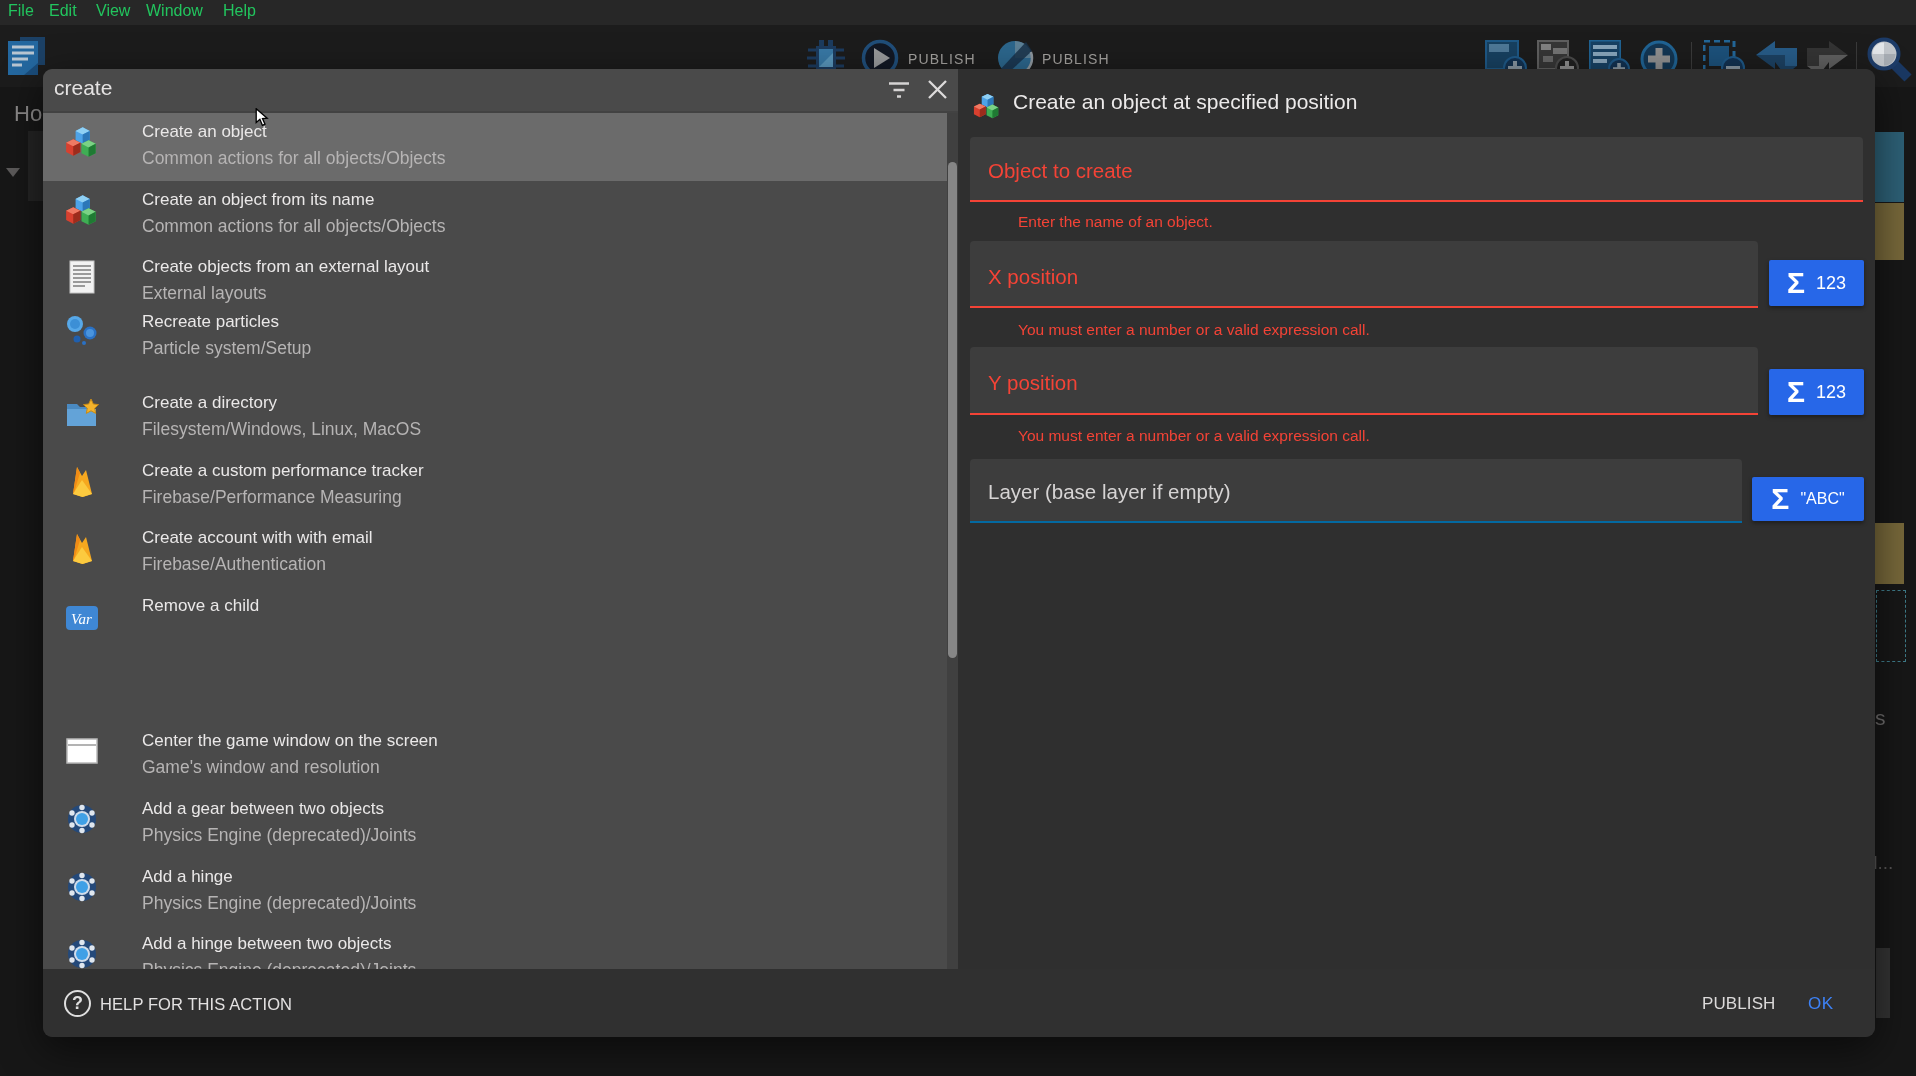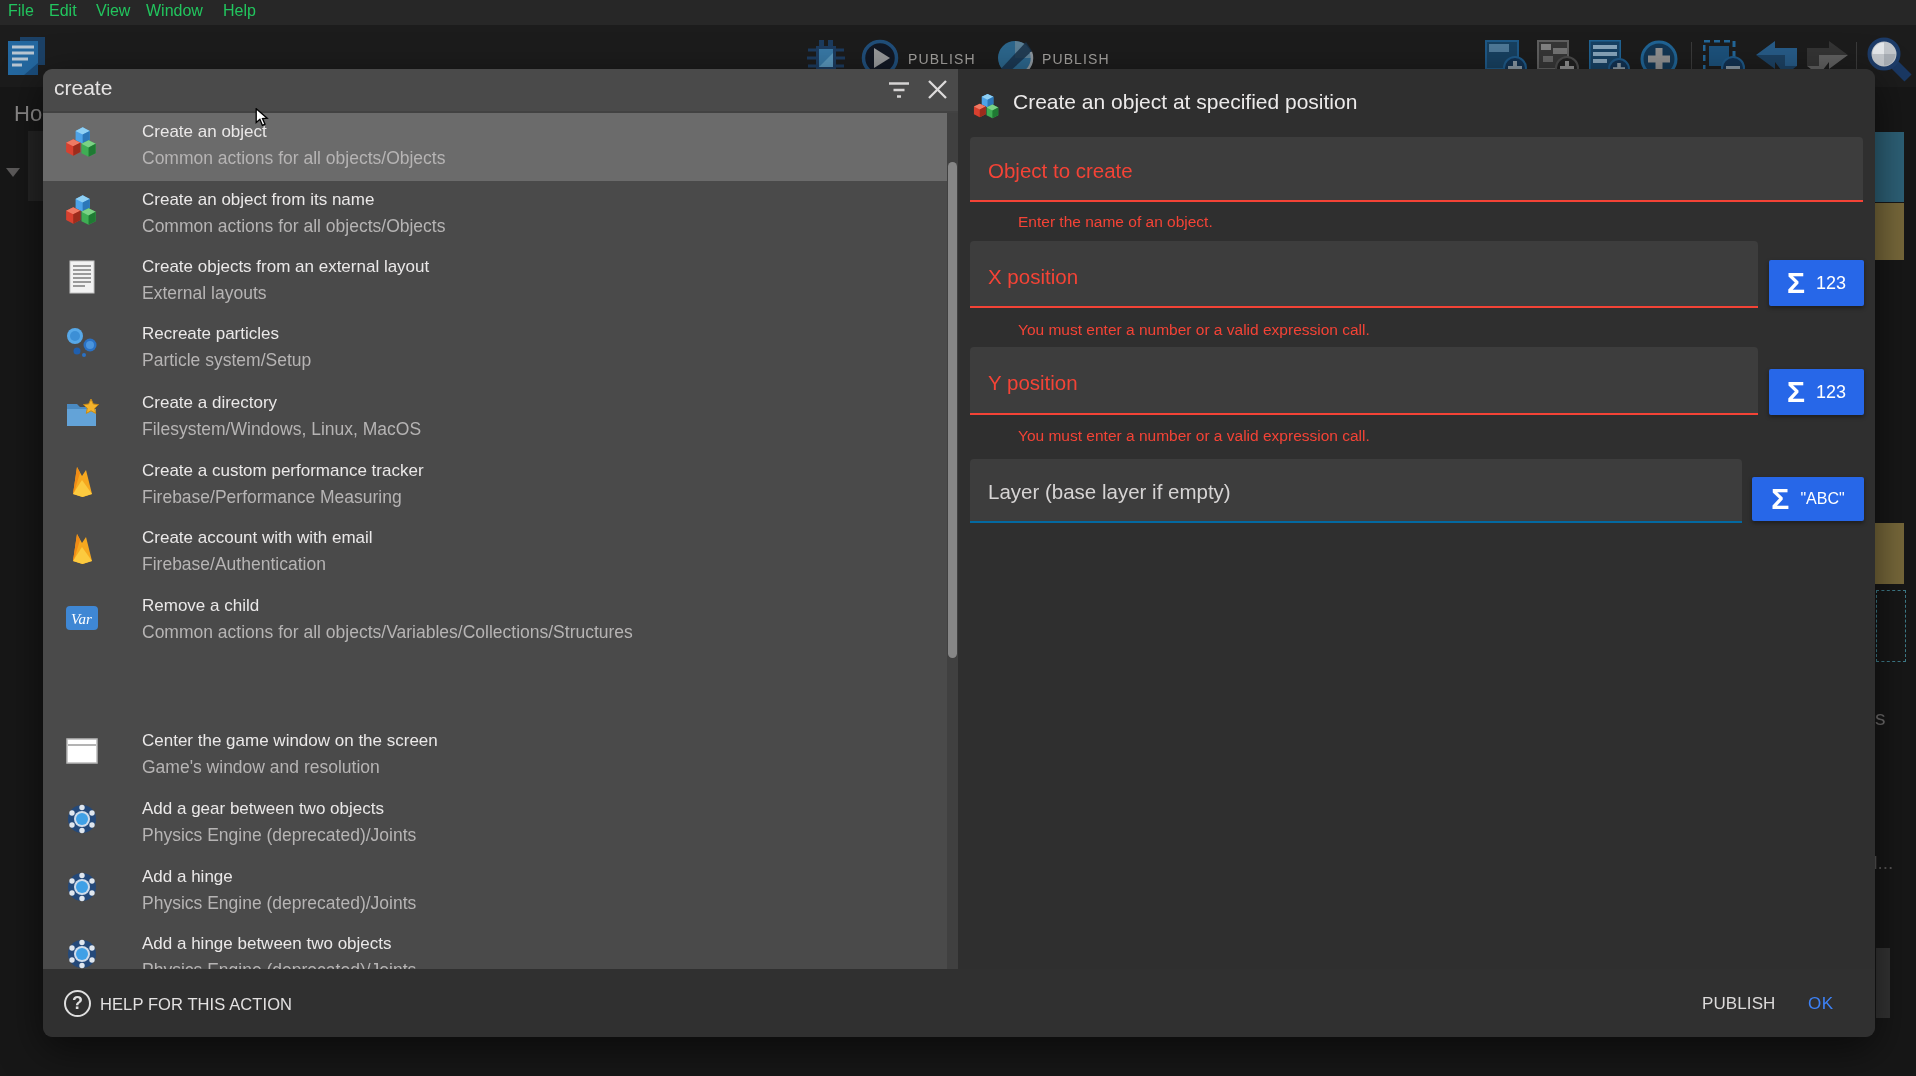--- a/index.html
+++ b/index.html
@@ -241,21 +241,21 @@
                 <line x1="8" y1="10" x2="26" y2="10"></line>
                 <line x1="8" y1="14" x2="26" y2="14"></line>
                 <line x1="8" y1="18" x2="26" y2="18"></line>
                 <line x1="8" y1="22" x2="26" y2="22"></line>
                 <line x1="8" y1="26" x2="20" y2="26"></line>
               </g>
         </svg></div>
         <div class="t1">Create objects from an external layout</div>
         <div class="t2">External layouts</div>
       </div>
-      <div class="it" style="top:202px;padding-left:43px;">
+      <div class="it" style="top:190px;padding-left:43px;">
         <div class="ic"><svg width="34" height="34" viewBox="0 0 34 34">
           <circle cx="10" cy="9" r="8" fill="#57a8e8"></circle>
               <circle cx="10" cy="9" r="5" fill="#3c8fd6"></circle>
           <circle cx="25" cy="18" r="6.5" fill="#2a71c4"></circle>
               <circle cx="25" cy="18" r="4" fill="#4a94dd"></circle>
           <circle cx="12" cy="24" r="3.5" fill="#1f5fae"></circle>
               <circle cx="19" cy="28" r="2" fill="#2a71c4"></circle>
         </svg></div>
         <div class="t1">Recreate particles</div>
         <div class="t2">Particle system/Setup</div>
@@ -286,21 +286,20 @@
         </svg></div>
         <div class="t1">Create account with with email</div>
         <div class="t2">Firebase/Authentication</div>
       </div>
       <div class="it" style="top:473.9px;">
         <div class="ic"><svg width="34" height="34" viewBox="0 0 34 34">
           <rect x="1" y="7" width="32" height="24" rx="4" fill="#3f87d4"></rect>
           <text x="6" y="25" font-family="Liberation Serif, serif" font-style="italic" font-size="15" fill="#ffffff">Var</text>
         </svg></div>
         <div class="t1">Remove a child</div>
-        <div class="t2">Common actions for all objects/Variables/Collections/Structures</div>
       </div>
       <div class="it" style="top:609.3px;">
         <div class="ic"><svg width="34" height="34" viewBox="0 0 34 34">
           <rect x="2" y="5" width="30" height="24" fill="#ffffff" stroke="#b9b9b9" stroke-width="1.5"></rect>
           <line x1="3" y1="11" x2="31" y2="11" stroke="#9a9a9a" stroke-width="1.5"></line>
         </svg></div>
         <div class="t1">Center the game window on the screen</div>
         <div class="t2">Game's window and resolution</div>
       </div>
       <div class="it" style="top:677px;">

